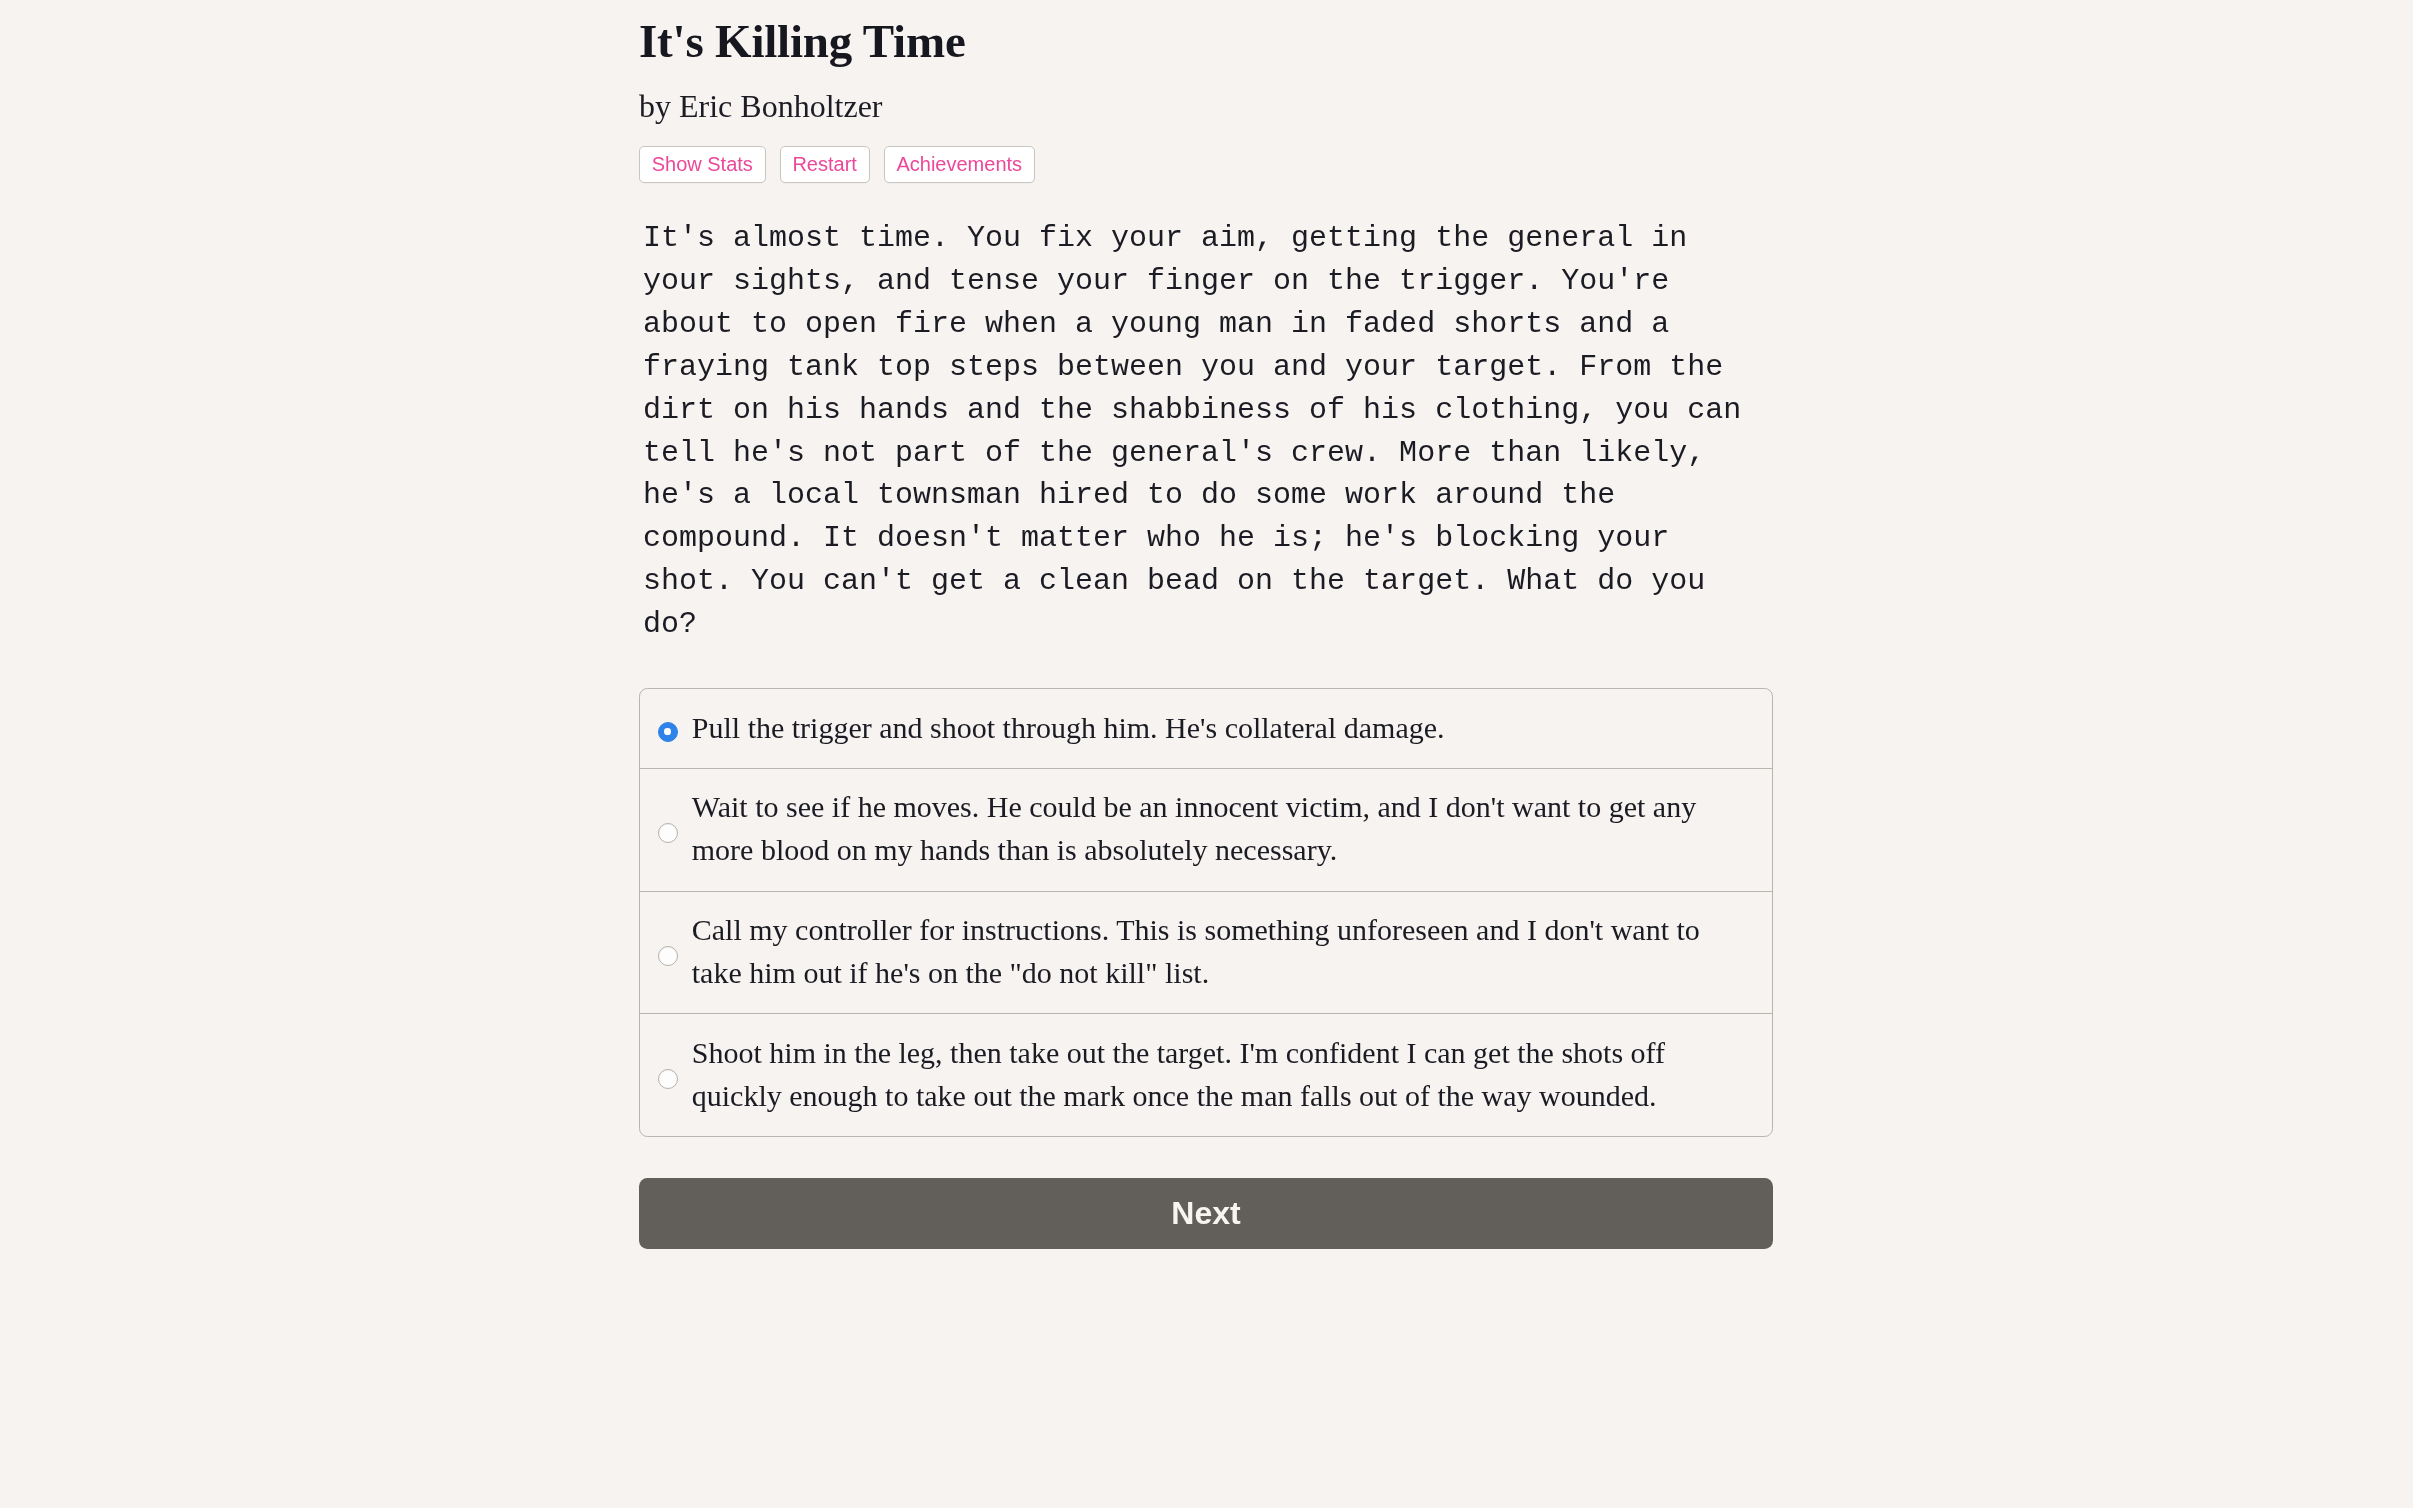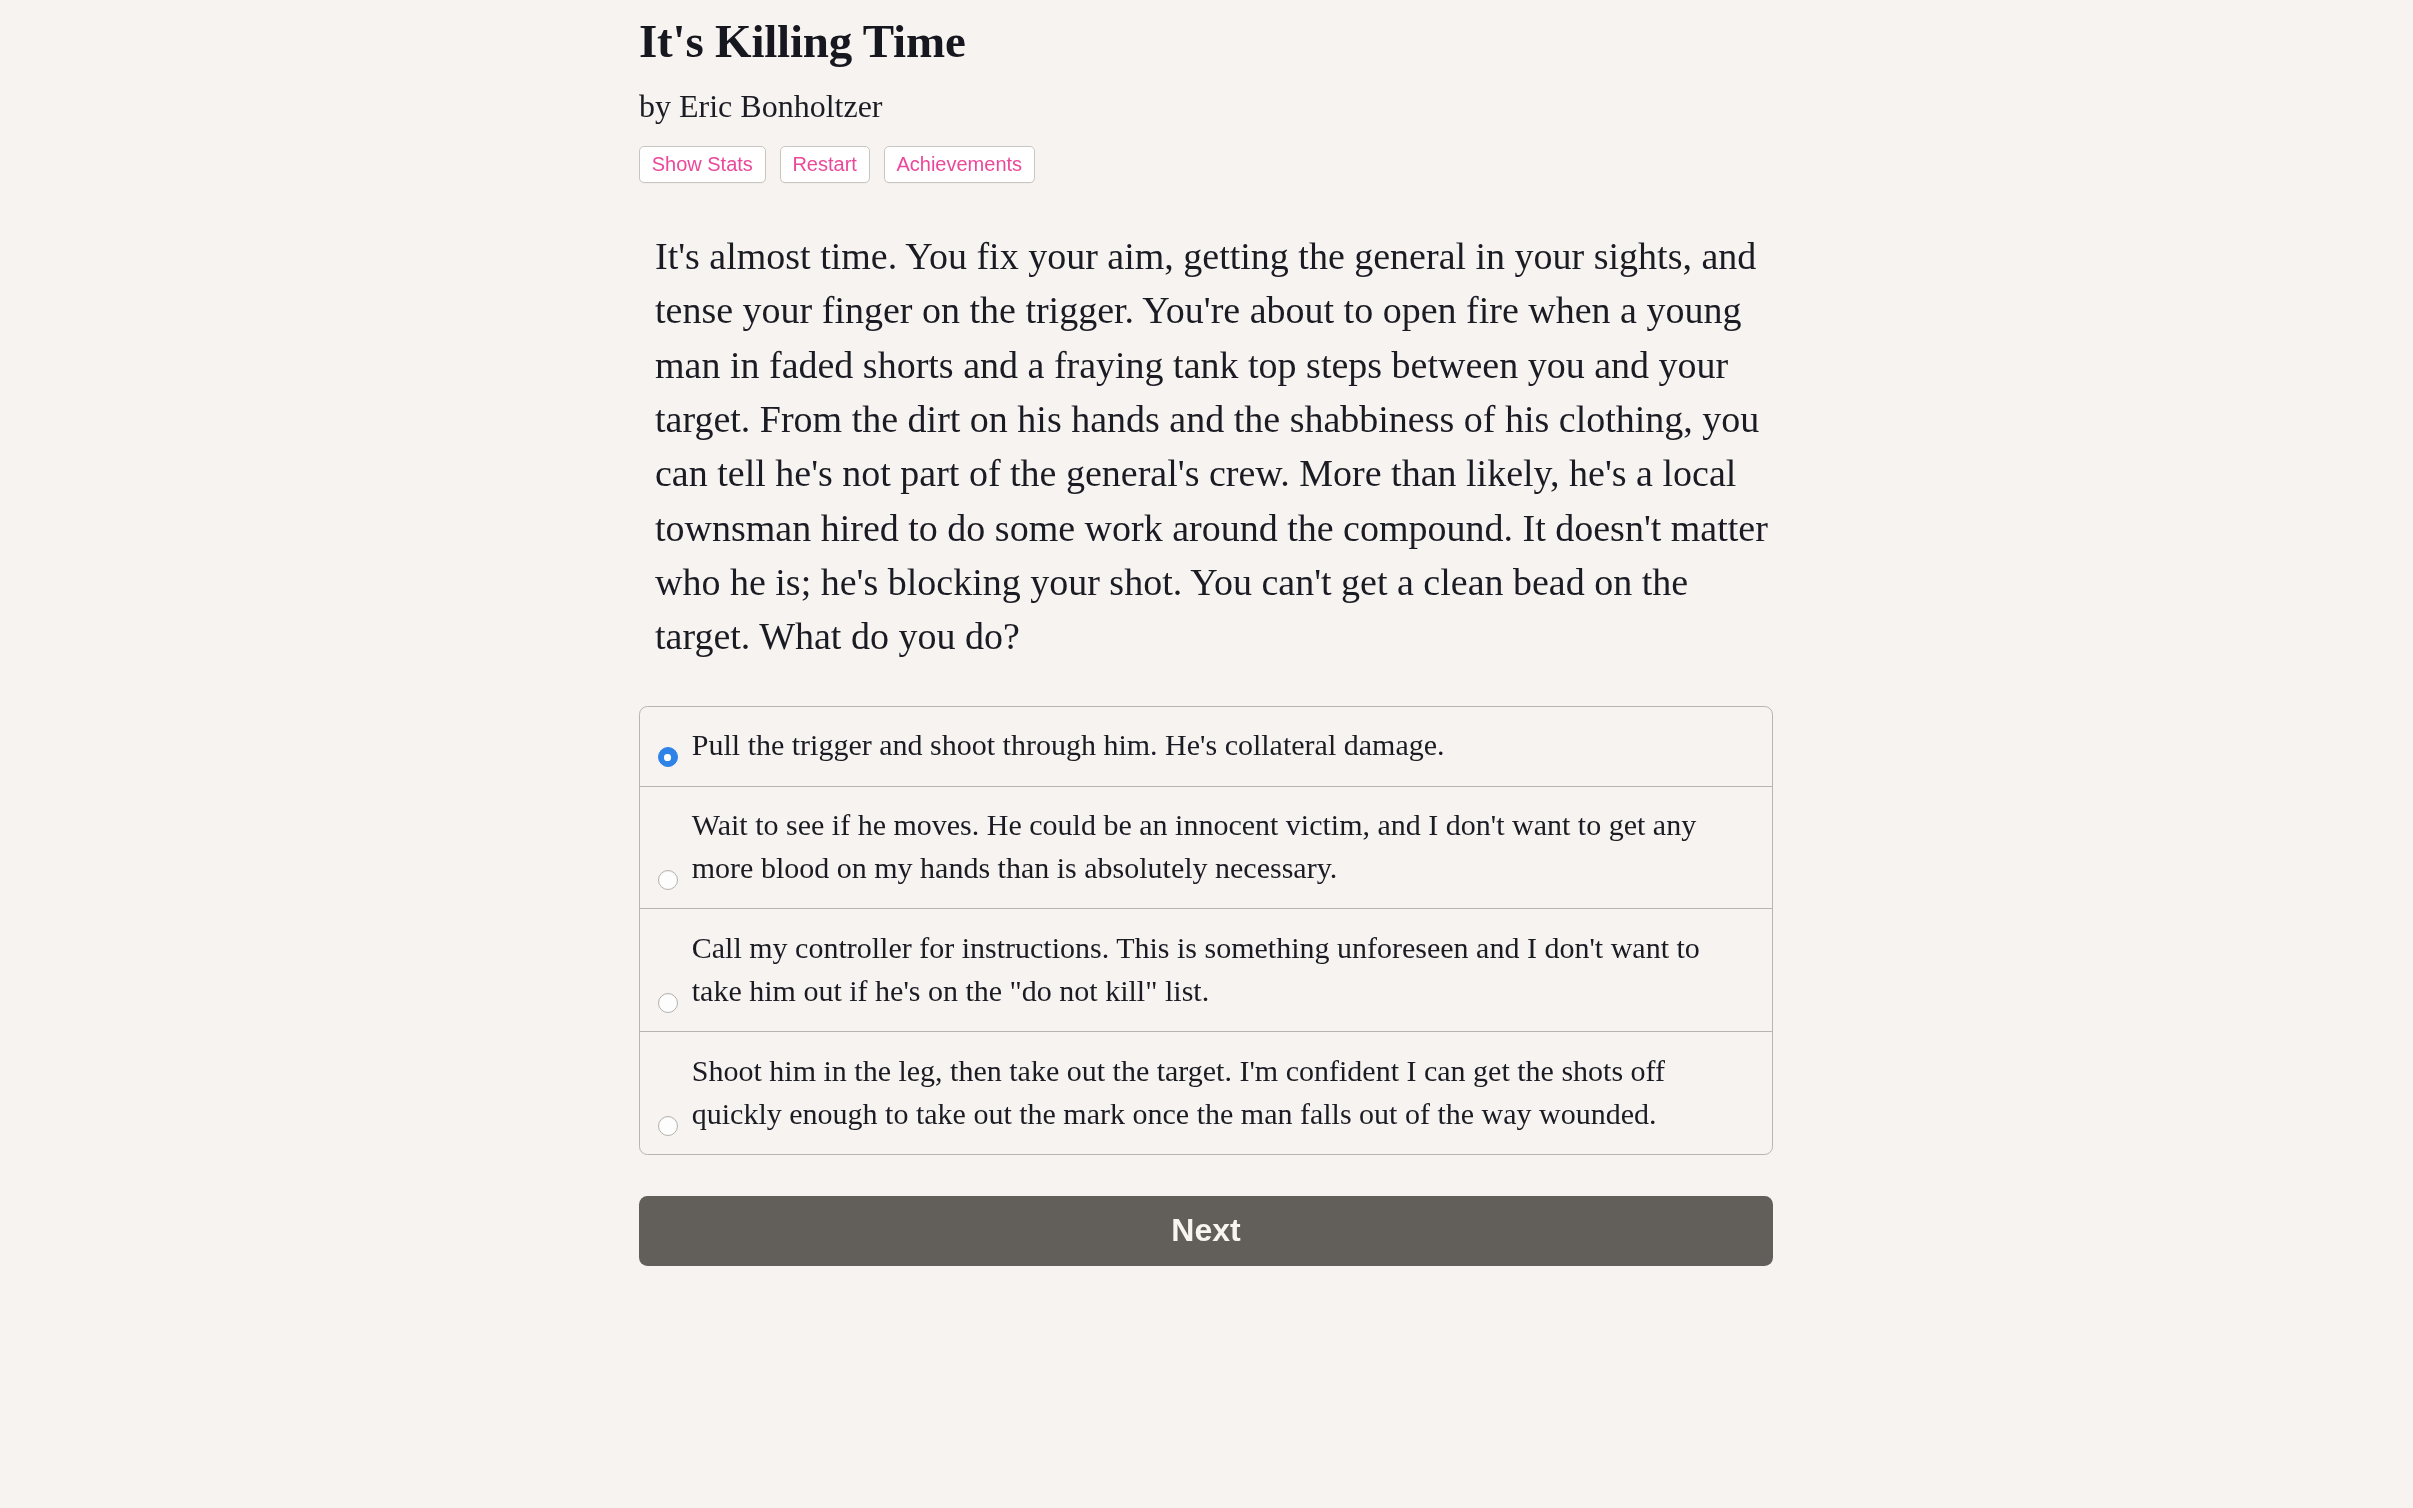--- a/index.html
+++ b/index.html
@@ -71,44 +71,44 @@
     border: 0.8px solid #c9c6c2;
     border-radius: 5px;
     padding: 6.7px 11.7px 8.4px 11.7px;
     cursor: pointer;
     white-space: nowrap;
     box-shadow: 0 0.8px 0 rgba(0,0,0,0.03);
   }
 
   
   .story-text {
-    font-family: Liberation Serif, serif;
-    font-size: 38px;
+    font-family: Liberation Mono, monospace;
+    font-size: 30px;
     line-height: 1.43;
-    margin: 16px;
+    margin: 4px;
     padding-top: 30px;
     color: #1b1b23;
     text-align: left;
     width: 1131px;
   }
 
   
   .choices {
     margin-top: 42px;
     border: 0.8px solid #b8b5b1;
     border-radius: 8.4px;
     background: transparent;
     overflow: hidden;
     width: 1134px;
     box-sizing: border-box;
   }
 
   .choice-row {
     display: flex;
-    align-items: flex-end;
+    align-items: center;
     padding: 17.6px 20px 18.4px 17.6px;
     border-bottom: 0.8px solid #b8b5b1;
     cursor: pointer;
     box-sizing: border-box;
   }
   .choice-row:last-child {
     border-bottom: none;
   }
 
   .radio {

